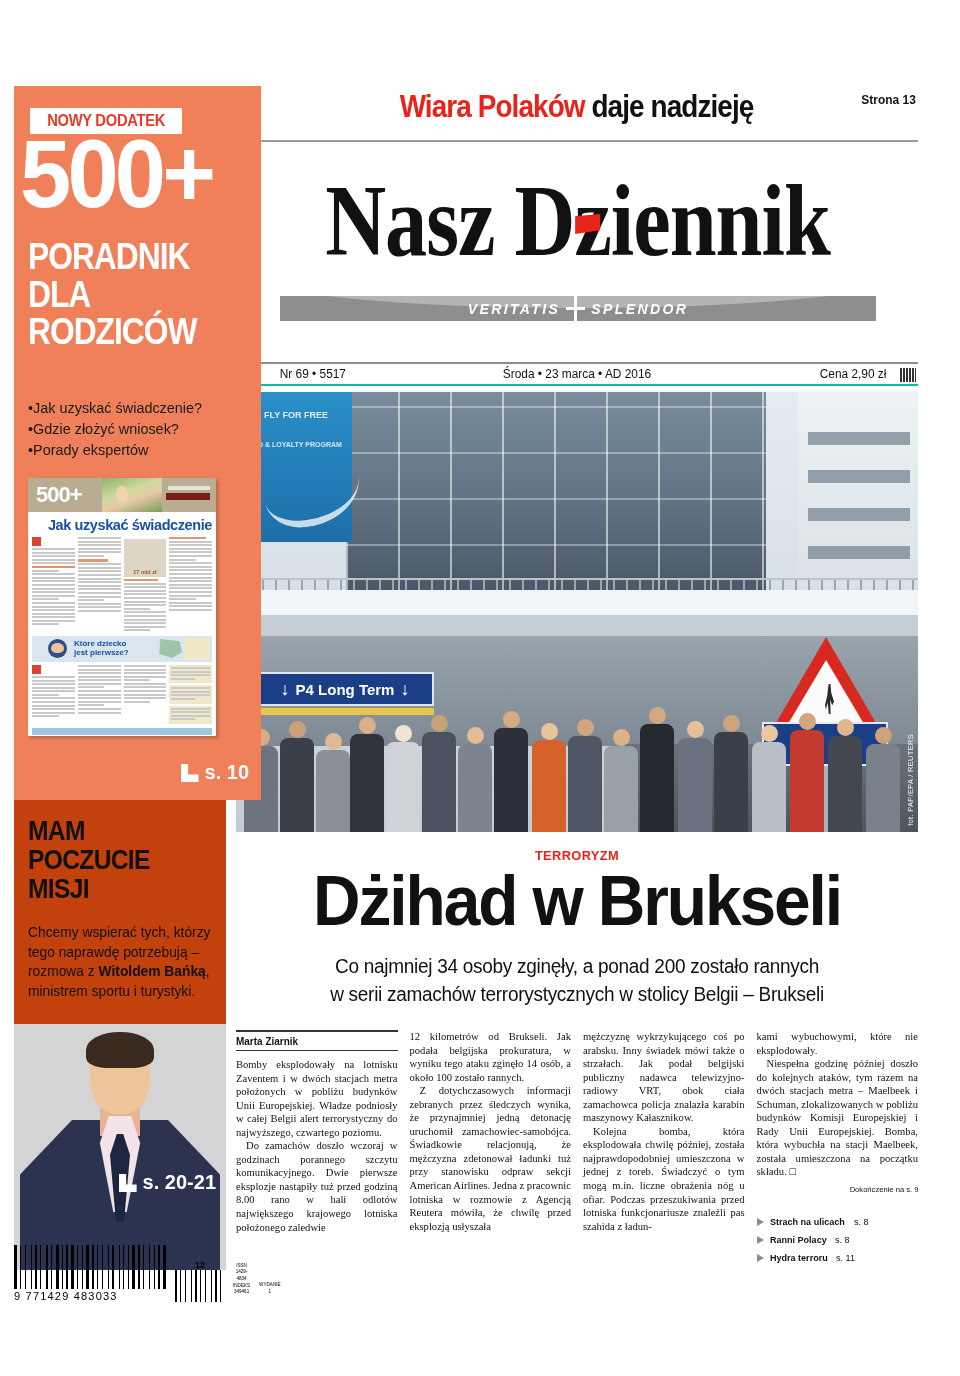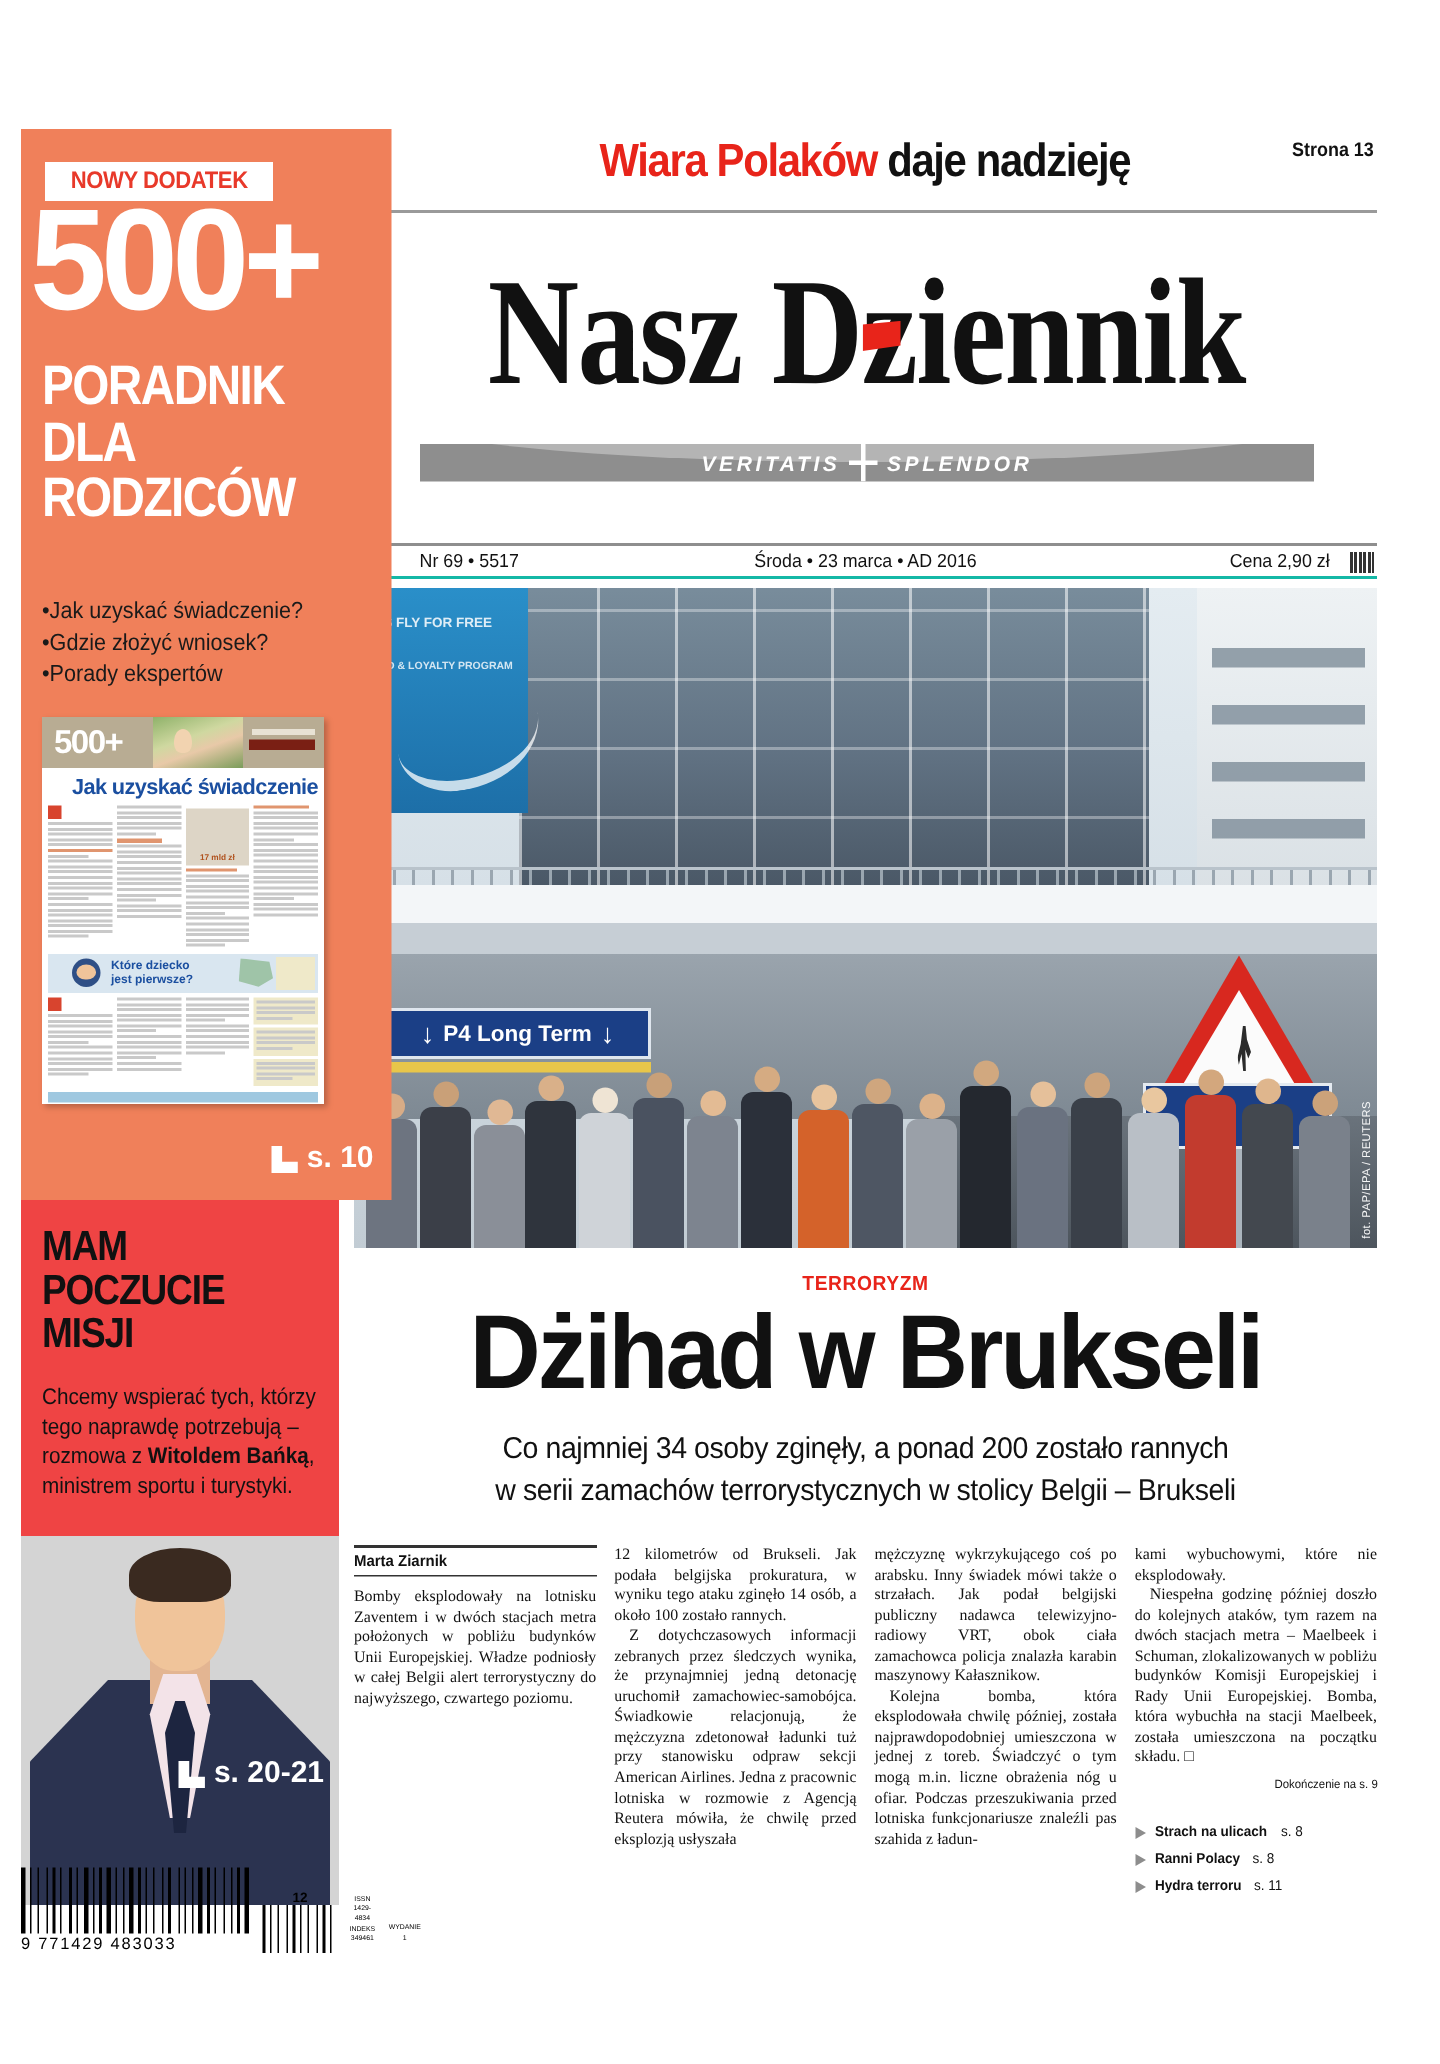--- a/index.html
+++ b/index.html
@@ -136,21 +136,21 @@
   .s-ref .mark {
     width: 18px; height: 18px; background: #ffffff;
     clip-path: polygon(0 0,42% 0,42% 58%,100% 58%,100% 100%,0 100%);
     margin-bottom: 2px;
   }
 
   
   .gray-box {
     position: absolute; left: 0; top: 714px;
     width: 212px; height: 470px;
-    background: #ef4444;
+    background: #c2410c;
     overflow: hidden;
   }
   .mam-title {
     position: absolute; left: 14px; top: 16px;
     color: #111;
     font-size: 28px; font-weight: bold; line-height: 1.04;
     letter-spacing: -0.8px;
     transform: scaleX(0.88);
     transform-origin: left top;
     text-transform: uppercase;
@@ -609,20 +609,21 @@
   </div>
 
   <div class="body-cols">
 
     <div class="bcol">
       <div class="byline-rule-top"></div>
       <div class="byline">Marta Ziarnik</div>
       <div class="byline-rule-bot"></div>
       <div class="ptext">
         <p class="first">Bomby eksplodowały na lotnisku Zaventem i w dwóch stacjach metra położonych w pobliżu budynków Unii Europejskiej. Władze podniosły w całej Belgii alert terrorystyczny do najwyższego, czwartego poziomu.</p>
+        <p>Do zamachów doszło wczoraj w godzinach porannego szczytu komunikacyjnego. Dwie pierwsze eksplozje nastąpiły tuż przed godziną 8.00 rano w hali odlotów największego krajowego lotniska położonego zaledwie</p>
       </div>
     </div>
 
     <div class="bcol">
       <div class="ptext">
         <p class="first">12 kilometrów od Brukseli. Jak podała belgijska prokuratura, w wyniku tego ataku zginęło 14 osób, a około 100 zostało rannych.</p>
         <p>Z dotychczasowych informacji zebranych przez śledczych wynika, że przynajmniej jedną detonację uruchomił zamachowiec-samobójca. Świadkowie relacjonują, że mężczyzna zdetonował ładunki tuż przy stanowisku odpraw sekcji American Airlines. Jedna z pracownic lotniska w rozmowie z Agencją Reutera mówiła, że chwilę przed eksplozją usłyszała</p>
       </div>
     </div>
 

